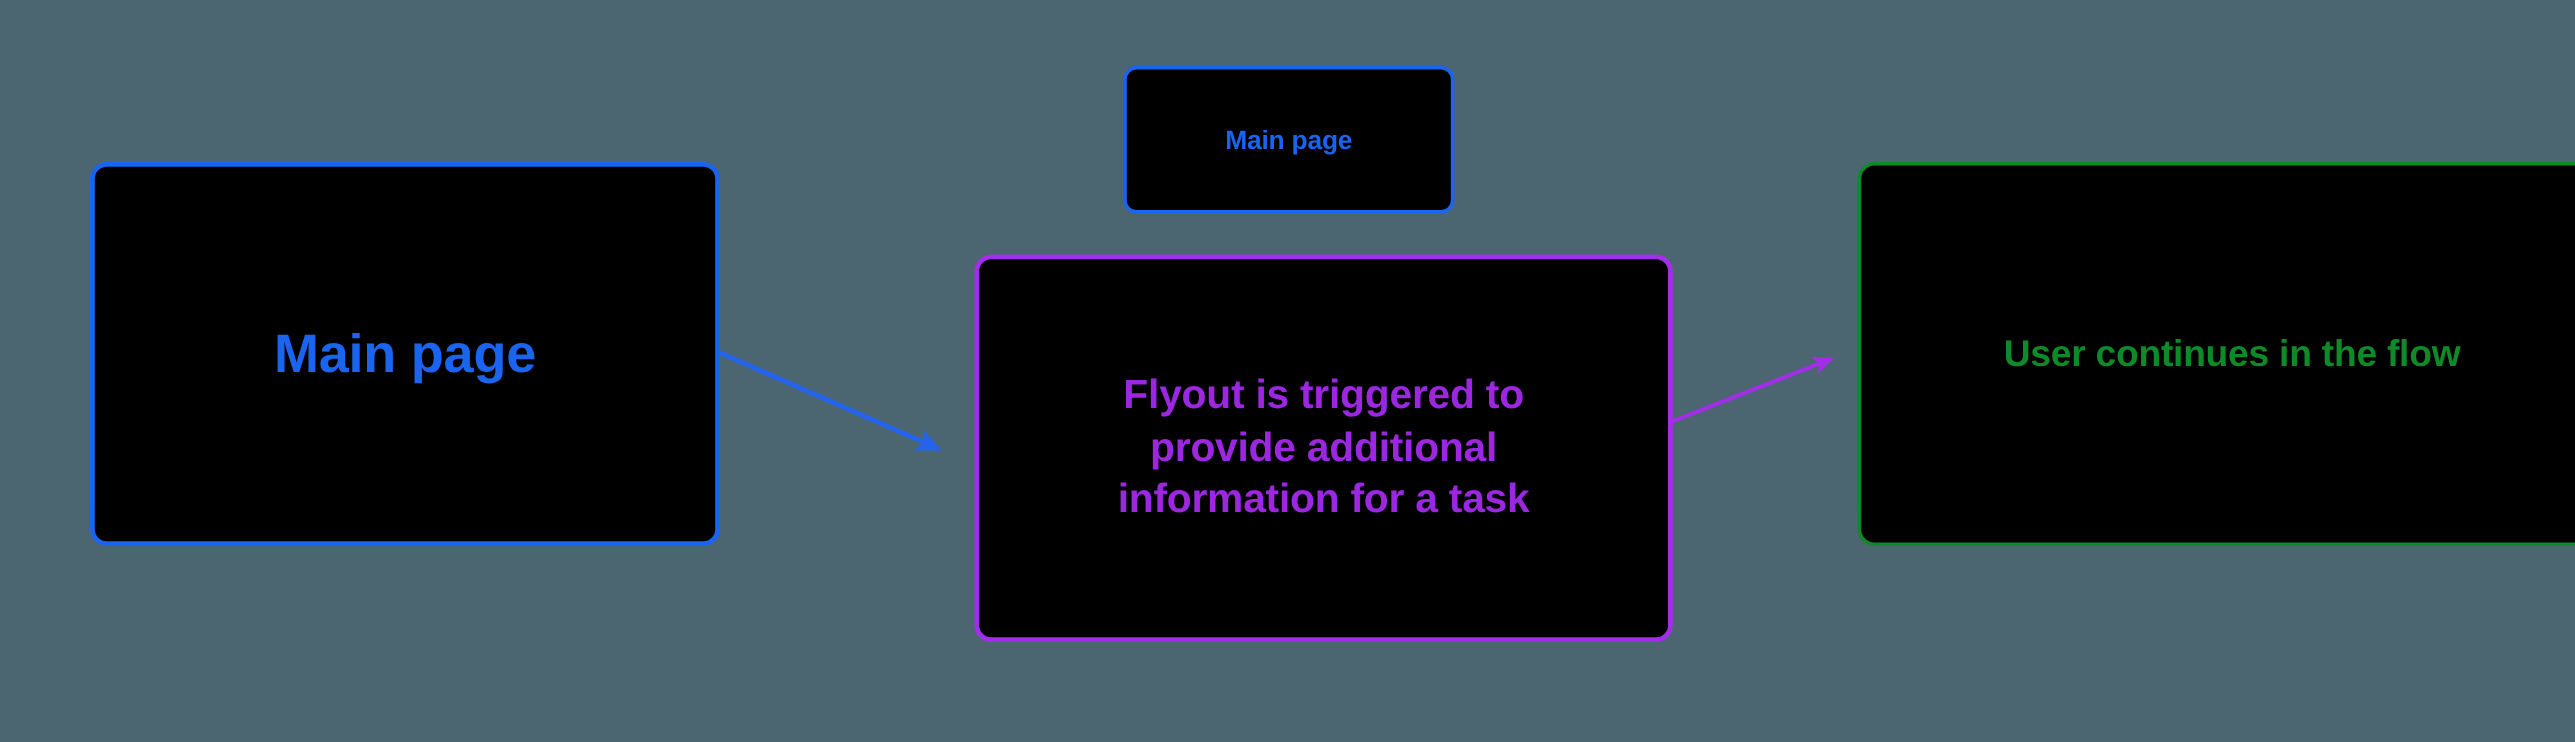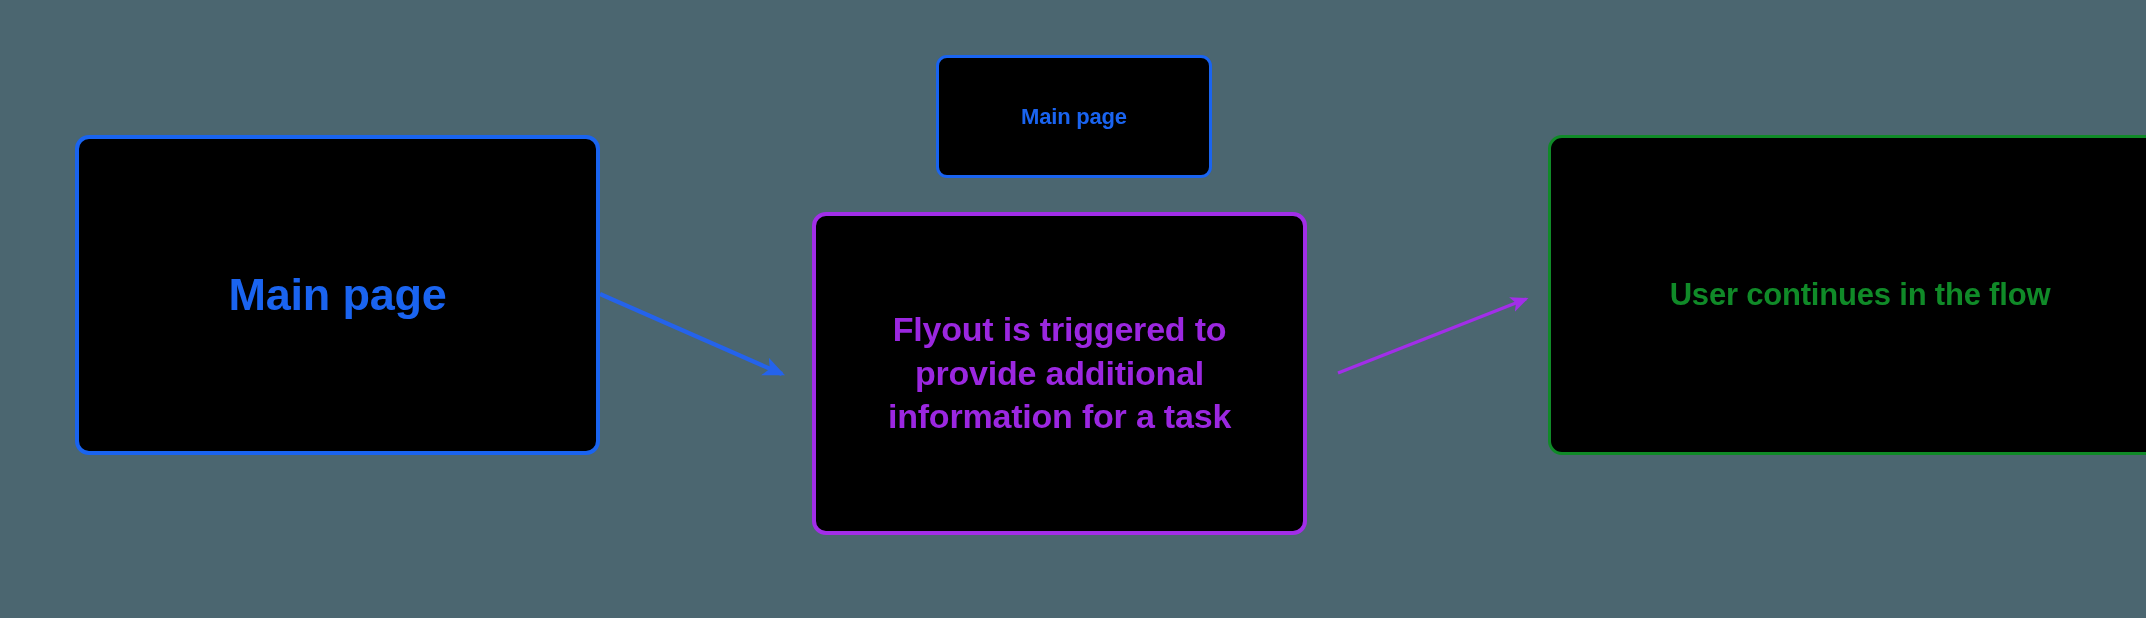--- a/index.html
+++ b/index.html
@@ -64,21 +64,21 @@
   }
   #node-main-page-small .label {
     color: #1a64f0;
     font-size: 22px;
   }
 
   
   #node-flyout {
     left: 812px;
     top: 212px;
-    width: 495px;
+    width: 582px;
     height: 323px;
     border-color: #a22ee8;
   }
   #node-flyout .label {
     color: #9b27e0;
     font-size: 34px;
     line-height: 1.28;
     max-width: 400px;
   }
 

